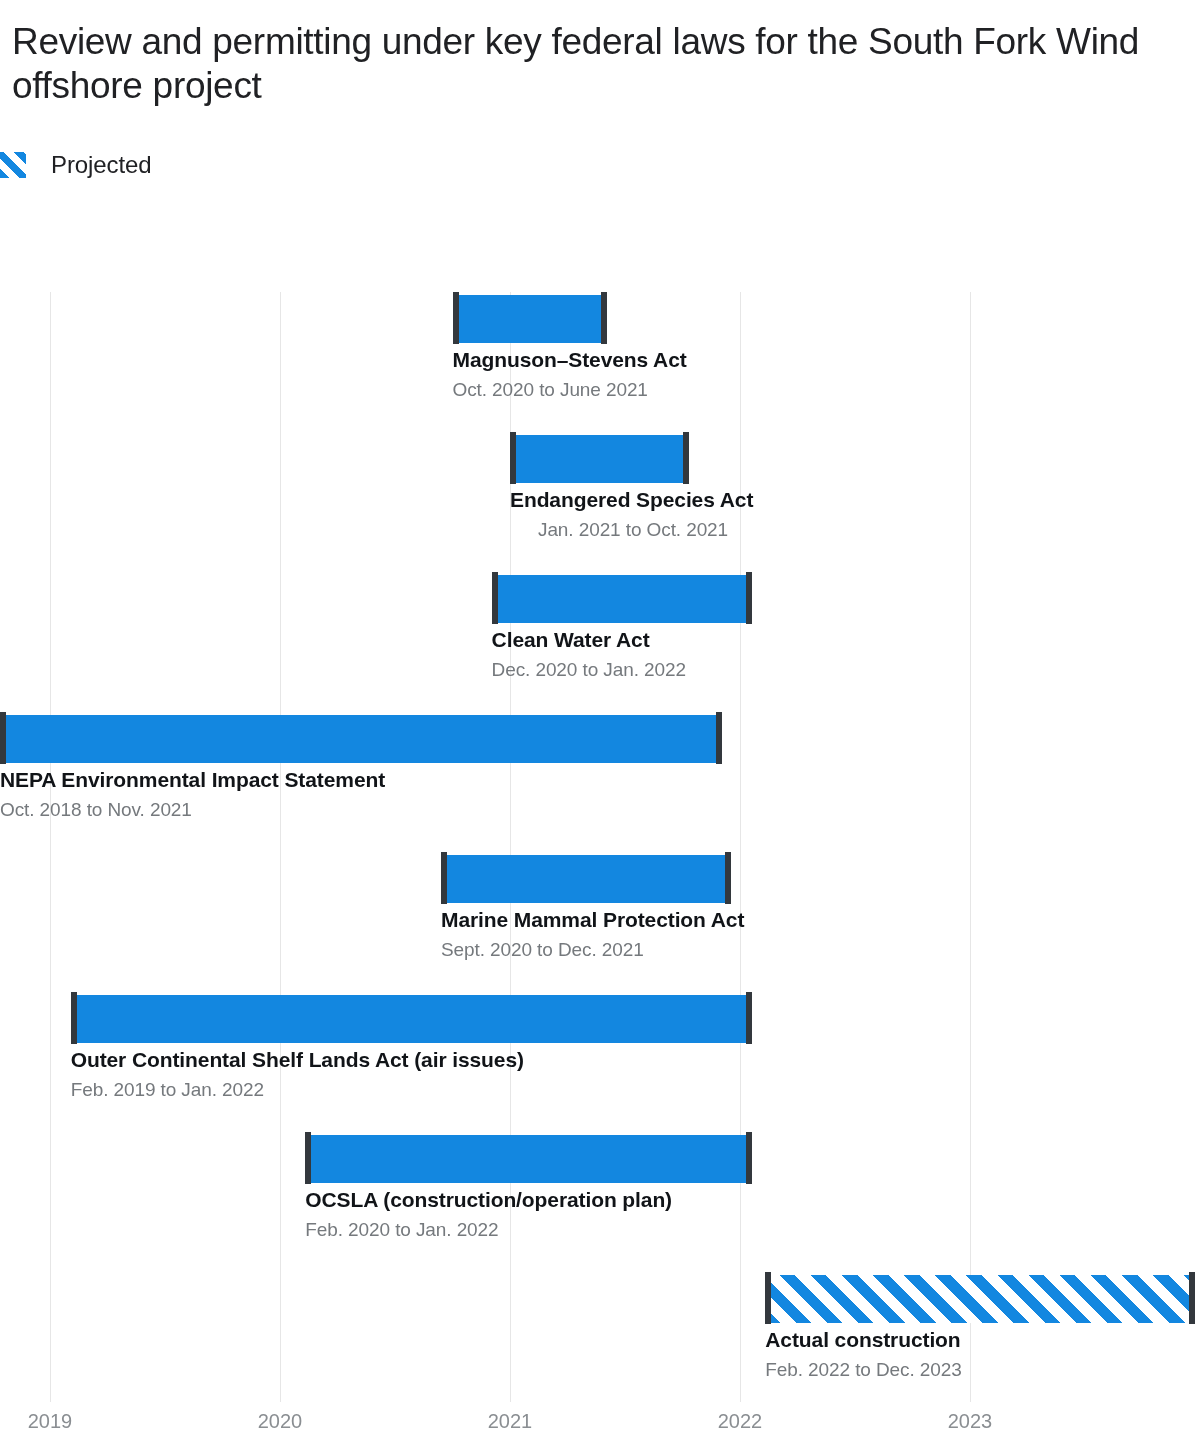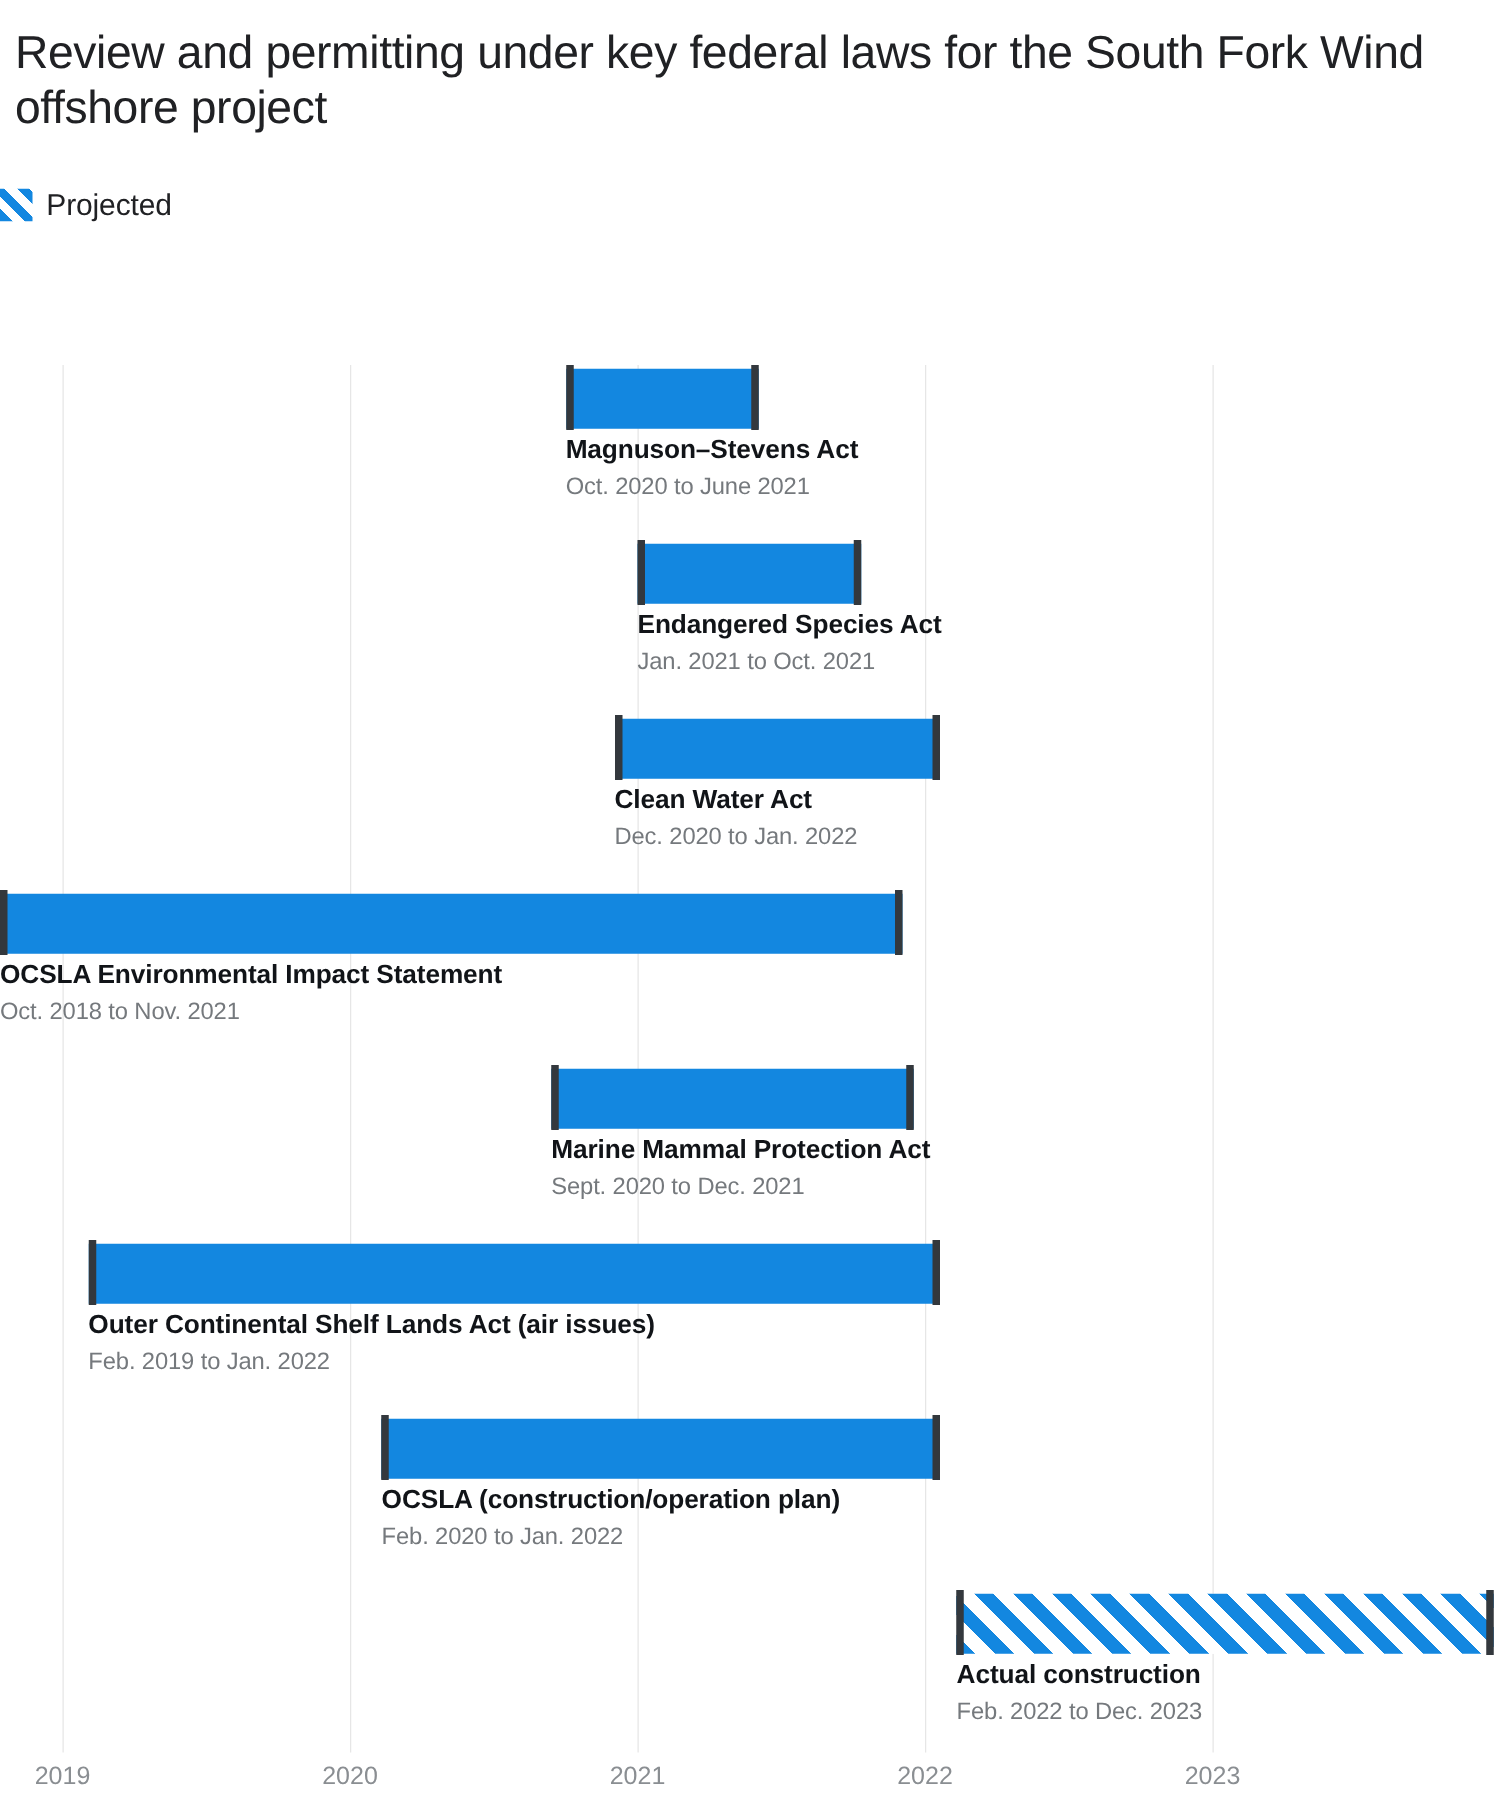--- a/index.html
+++ b/index.html
@@ -40,22 +40,22 @@
 
   
   #legend {
     display: flex;
     align-items: center;
     gap: 9px;
     padding: 32px 0 0 0;
   }
   .legend-item {
     display: flex;
-    align-items: flex-start;
-    gap: 11px;
+    align-items: center;
+    gap: 25px;
   }
   .legend-swatch {
     width: 26px;
     height: 26px;
     flex: 0 0 26px;
     background-image: repeating-linear-gradient(
       45deg,
       #1387e0 0px,
       #1387e0 7px,
       #ffffff 7px,
@@ -199,38 +199,38 @@
         <div class="bar-label" style="left: 452.5px;">Magnuson–Stevens Act</div>
         <div class="bar-range" style="left: 452.5px;">Oct. 2020 to June 2021</div>
       </div>
       <div class="bar-row" style="top: 140px;">
         <div class="bar-track">
           <div class="bar" style="left: 510px; width: 179.4px;"></div>
           <div class="cap left" style="left: 510px;"></div>
           <div class="cap right" style="left: 683.4px;"></div>
         </div>
         <div class="bar-label" style="left: 510px;">Endangered Species Act</div>
-        <div class="bar-range" style="left: 510px;">Jan. 2021 to Oct. 2021</div>
+        <div class="bar-range" style="left: 538px;">Jan. 2021 to Oct. 2021</div>
       </div>
       <div class="bar-row" style="top: 280px;">
         <div class="bar-track">
           <div class="bar" style="left: 491.6px; width: 259.9px;"></div>
           <div class="cap left" style="left: 491.6px;"></div>
           <div class="cap right" style="left: 745.5px;"></div>
         </div>
         <div class="bar-label" style="left: 491.6px;">Clean Water Act</div>
         <div class="bar-range" style="left: 491.6px;">Dec. 2020 to Jan. 2022</div>
       </div>
       <div class="bar-row" style="top: 420px;">
         <div class="bar-track">
           <div class="bar" style="left: 0px; width: 721.6px;"></div>
           <div class="cap left" style="left: 0px;"></div>
           <div class="cap right" style="left: 715.6px;"></div>
         </div>
-        <div class="bar-label" style="left: 0px;">OCSLA Environmental Impact Statement</div>
+        <div class="bar-label" style="left: 0px;">NEPA Environmental Impact Statement</div>
         <div class="bar-range" style="left: 0px;">Oct. 2018 to Nov. 2021</div>
       </div>
       <div class="bar-row" style="top: 560px;">
         <div class="bar-track">
           <div class="bar" style="left: 441px; width: 289.8px;"></div>
           <div class="cap left" style="left: 441px;"></div>
           <div class="cap right" style="left: 724.8px;"></div>
         </div>
         <div class="bar-label" style="left: 441px;">Marine Mammal Protection Act</div>
         <div class="bar-range" style="left: 441px;">Sept. 2020 to Dec. 2021</div>

